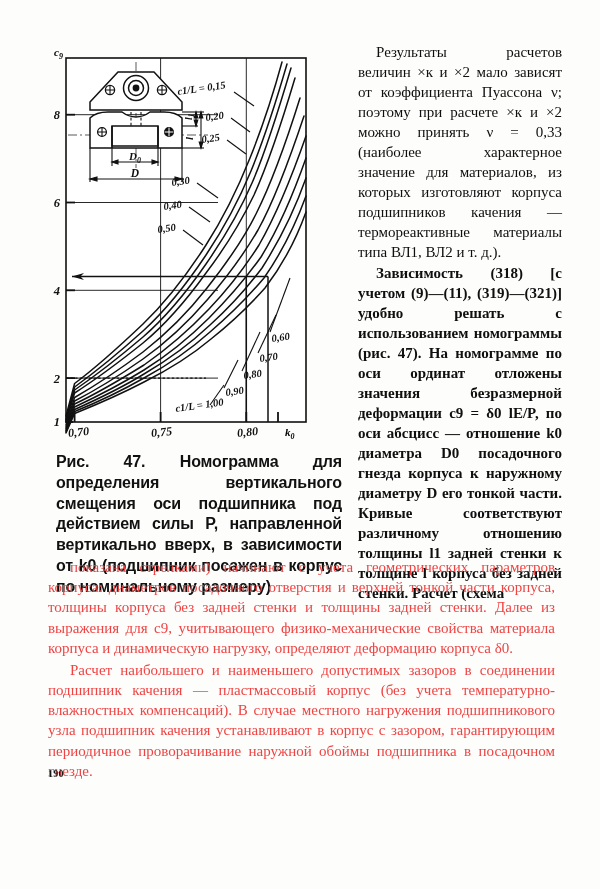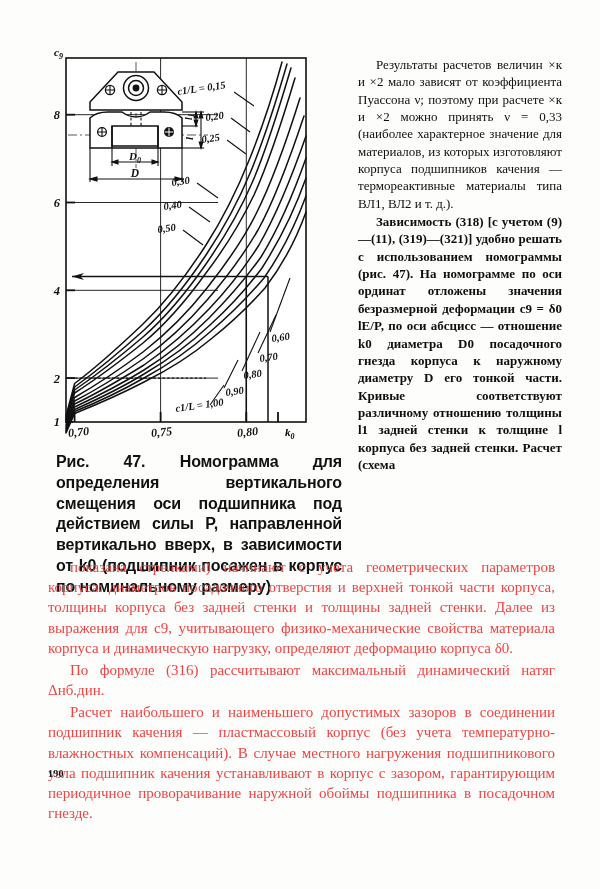--- a/index.html
+++ b/index.html
@@ -58,23 +58,23 @@
     line-height: 1.30;
     text-align: justify;
     letter-spacing: -0.15px;
     color: #111;
   }
 
   
   .side-col {
     position: absolute;
     left: 320px;
-    top: 16px;
+    top: 2px;
     width: 204px;
-    font-size: 13px;
+    font-size: 15px;
     line-height: 1.335;
     text-align: justify;
     text-justify: inter-word;
     color: #0f0f0f;
   }
   .side-col p { margin: 0; }
   .side-col p.indent { text-indent: 18px; }
   .side-col p + p { margin-top: 1px; font-weight: bold; }
 
   
@@ -300,22 +300,19 @@
       <p class="indent">
         <span>Зависимость (318) [с учетом (9)—(11), (319)—(321)] удобно решать с использованием номограммы (рис. 47). На номограмме по оси ординат отложены значения безразмерной деформации c9 = δ0 lE/P, по оси абсцисс — отношение k0 диаметра D0 посадочного гнезда корпуса к наружному диаметру D его тонкой части. Кривые соответствуют различному отношению толщины l1 задней стенки к толщине l корпуса без задней стенки. Расчет (схема</span>
       </p>
     </div>
   </div>
 
   <div class="body-col">
     <p>
       <span>показана стрелками) начинают с учета геометрических параметров корпуса: диаметров посадочного отверстия и верхней тонкой части корпуса, толщины корпуса без задней стенки и толщины задней стенки. Далее из выражения для c9, учитывающего физико-механические свойства материала корпуса и динамическую нагрузку, определяют деформацию корпуса δ0.</span>
     </p>
-    <p>
-      <span>По формуле (316) рассчитывают максимальный динамический натяг Δнб.дин.</span>
-    </p>
     <p class="bold">
       <span>Расчет наибольшего и наименьшего допустимых зазоров в соединении подшипник качения — пластмассовый корпус (без учета температурно-влажностных компенсаций). В случае местного нагружения подшипникового узла подшипник качения устанавливают в корпус с зазором, гарантирующим периодичное проворачивание наружной обоймы подшипника в посадочном гнезде.</span>
     </p>
   </div>
 
   <div class="page-number">190</div>
 </div>
 
 </body></html>

